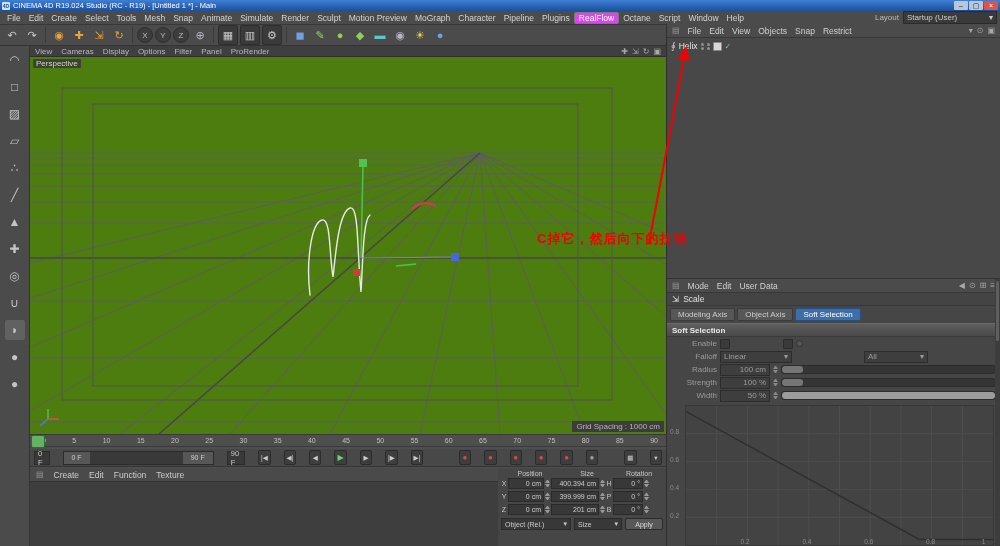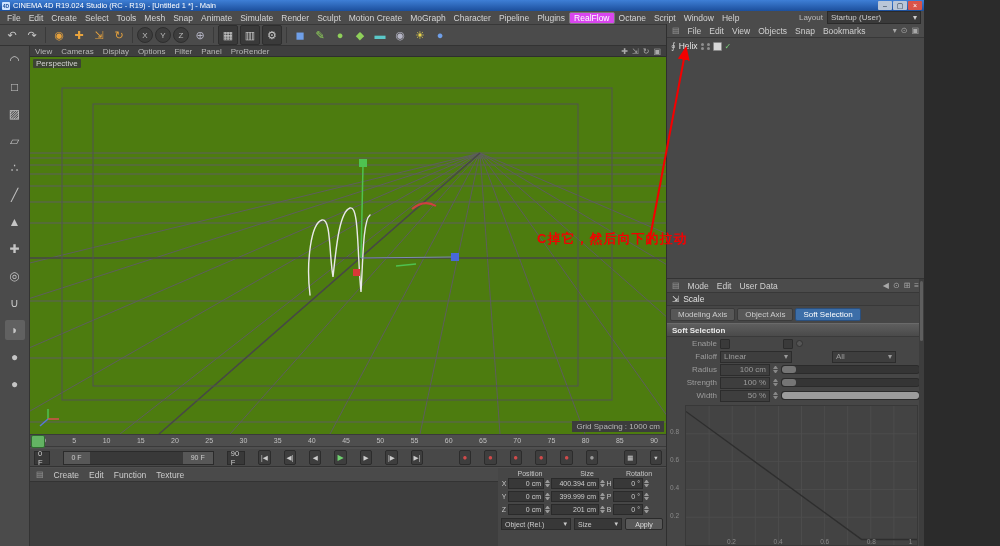--- a/index.html
+++ b/index.html
@@ -1,16 +1,16 @@
 <!DOCTYPE html>
 <html><head>
 <meta charset="utf-8">
 <style>
   html,body{margin:0;padding:0;background:#2b2b2b;}
-  #app{position:relative;width:924px;height:546px;overflow:hidden;background:#4f4f4f;
+  #app{position:relative;width:1000px;height:546px;overflow:hidden;background:#4f4f4f;
        font-family:"Liberation Sans",sans-serif;font-size:9px;color:#c8c8c8;
        -webkit-font-smoothing:antialiased;}
   
   .titlebar{position:absolute;left:0;top:0;width:100%;height:11px;
     background:linear-gradient(#3e7fd6,#1c4f9c);color:#fff;display:flex;align-items:center;
     font-size:7.5px;padding:0 2px;box-sizing:border-box;}
   .app-ico{width:8px;height:8px;margin-right:3px;background:#cfe4ff;color:#1c4f9c;
     font-size:5px;display:flex;align-items:center;justify-content:center;border-radius:1px;font-weight:bold;}
   .win-btns{margin-left:auto;display:flex;gap:1px;}
   .win-btn{width:14px;height:9px;background:#b9c6d8;color:#123;font-size:7px;display:flex;
@@ -167,21 +167,21 @@
     <span class="mi">Edit</span>
     <span class="mi">Create</span>
     <span class="mi">Select</span>
     <span class="mi">Tools</span>
     <span class="mi">Mesh</span>
     <span class="mi">Snap</span>
     <span class="mi">Animate</span>
     <span class="mi">Simulate</span>
     <span class="mi">Render</span>
     <span class="mi">Sculpt</span>
-    <span class="mi">Motion Create</span>
+    <span class="mi">Motion Preview</span>
     <span class="mi">MoGraph</span>
     <span class="mi">Character</span>
     <span class="mi">Pipeline</span>
     <span class="mi">Plugins</span>
     <span class="mi hl">RealFlow</span>
     <span class="mi">Octane</span>
     <span class="mi">Script</span>
     <span class="mi">Window</span>
     <span class="mi">Help</span>
     <span class="layout-wrap">
@@ -422,21 +422,21 @@
 
   <div class="right-panel">
 
     <div class="rp-menus">
       <span class="panel-ico">▤</span>
       <span>File</span>
       <span>Edit</span>
       <span>View</span>
       <span>Objects</span>
       <span>Snap</span>
-      <span>Bookmarks</span>
+      <span>Restrict</span>
       <span class="rp-right">
         <span>▾</span>
         <span>⊙</span>
         <span>▣</span>
       </span>
     </div>
     <div class="om-tree">
       <div class="tree-row">
         <span class="obj-ico">∮</span>
         <span>Helix</span>
@@ -484,21 +484,21 @@
         <span class="cb"></span>
         <span class="pdot"></span>
       </div>
       <div class="am-row">
         <span class="am-label">Falloff</span>
         <span class="am-select" style="width:64px;">
           <span>Linear</span>
           <span>▾</span>
         </span>
         <span class="am-label sm">Mode</span>
-        <span class="am-select" style="width:56px;">
+        <span class="am-select" style="width:56px;margin-left:32px;">
           <span>All</span>
           <span>▾</span>
         </span>
       </div>
       <div class="am-row">
         <span class="am-label">Radius</span>
         <span class="am-field">100 cm</span>
         <span class="am-st"></span>
         <span class="am-slider">
             <span class="fill" style="width:10%;"></span>

